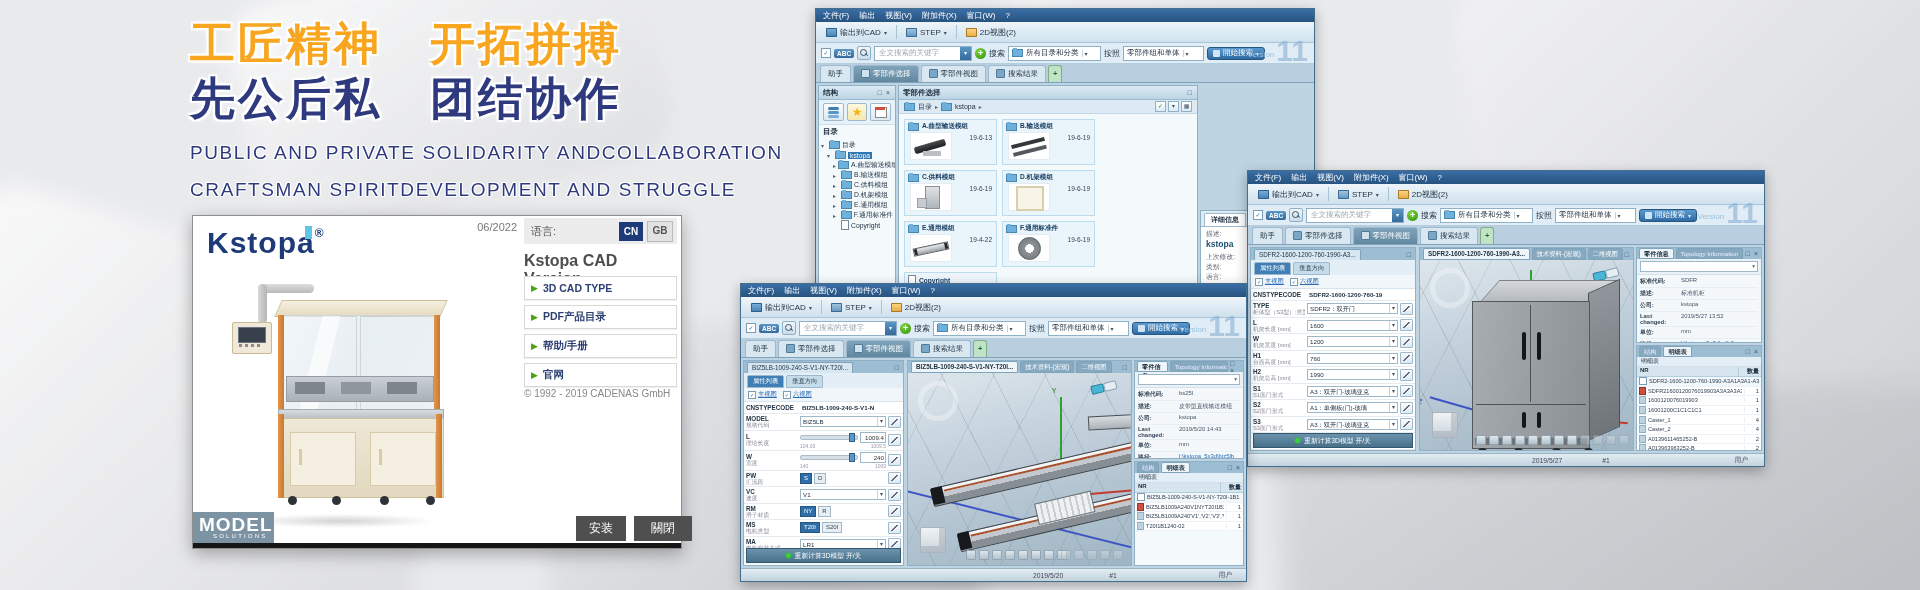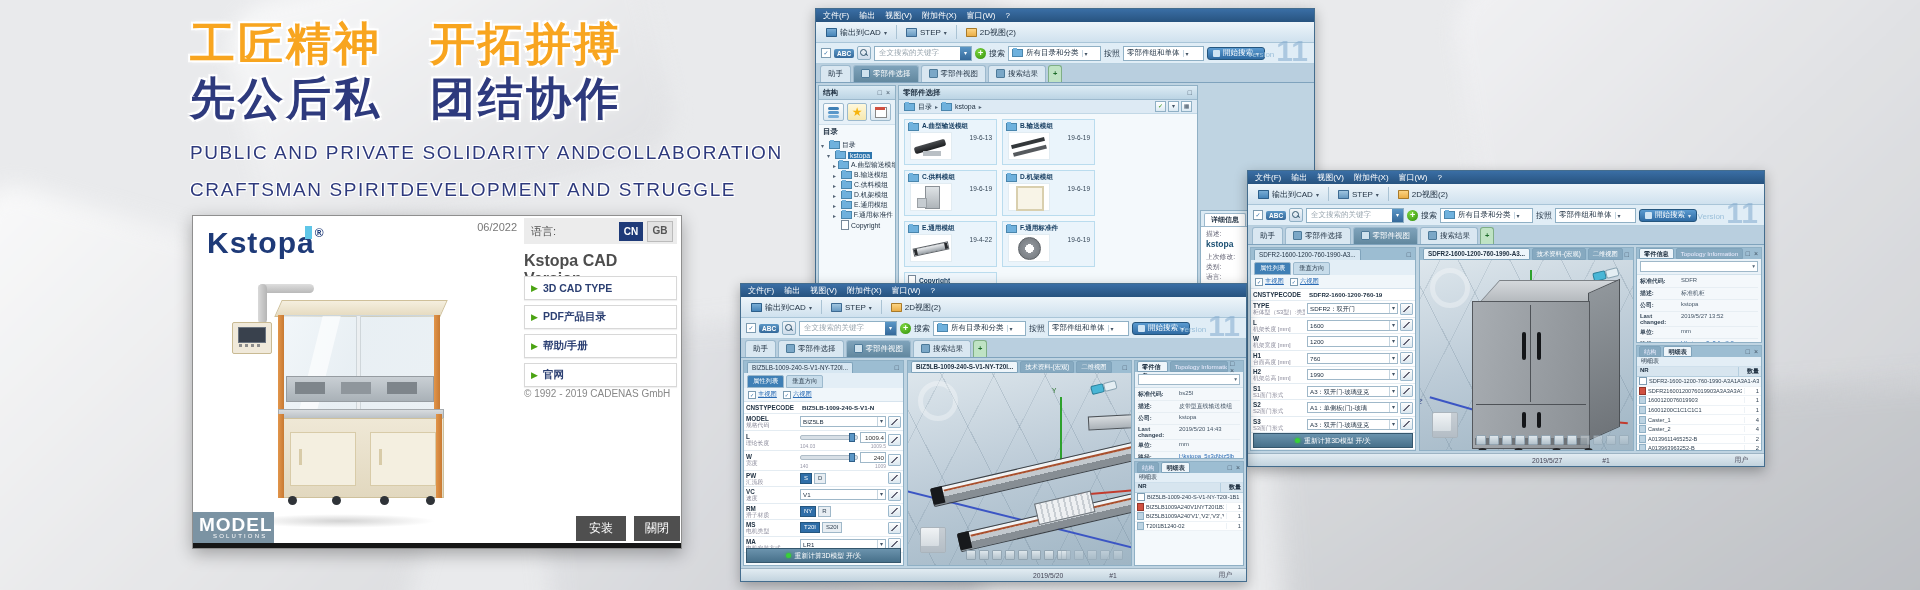--- a/index.html
+++ b/index.html
@@ -51,21 +51,21 @@
   .inst-item .tri{color:#4aa312;font-size:9px;margin:0 5px 0 6px;}
   .inst-item .ilabel{font-size:10.5px;font-weight:bold;color:#2b3f72;}
   .inst-copy{position:absolute;left:331px;top:172px;font-size:10px;color:#888;}
   .part-logo{position:absolute;left:0px;top:296px;width:81px;height:31px;background:#7b93a3;color:#fff;
              display:flex;flex-direction:column;justify-content:center;padding-left:6px;box-sizing:border-box;}
   .part-main{font-size:19px;font-weight:bold;letter-spacing:1px;line-height:16px;}
   .part-sub{font-size:6px;letter-spacing:2.2px;margin-left:14px;}
   .inst-btn{position:absolute;top:300px;height:25px;background:#4f4f4f;color:#fff;font-size:12px;
             display:flex;align-items:center;justify-content:center;cursor:default;}
   .inst-install{left:383px;width:50px;}
-  .inst-close{left:441px;width:46px;}
+  .inst-close{left:441px;width:58px;}
 
   
   .mch{position:absolute;left:35px;top:60px;width:220px;height:266px;}
   .mch div{position:absolute;}
   .mch-shadow{left:18px;top:238px;width:190px;height:14px;background:radial-gradient(ellipse,rgba(80,80,80,.25),transparent 70%);}
   .mch-armh{left:30px;top:8px;width:56px;height:9px;background:linear-gradient(#dedede,#b9b9b9);border-radius:5px;}
   .mch-armv{left:30px;top:8px;width:9px;height:40px;background:linear-gradient(90deg,#d9d9d9,#b5b5b5);border-radius:5px;}
   .mch-panel{left:4px;top:46px;width:38px;height:30px;background:#f0e9da;border:1px solid #c9ba93;border-radius:2px;}
   .mch-screen{left:10px;top:51px;width:26px;height:14px;background:#39414d;border:1px solid #6b7480;}
   .mch-btns{left:11px;top:68px;width:24px;height:3px;background:repeating-linear-gradient(90deg,#8c8c8c 0 3px,transparent 3px 6px);}

